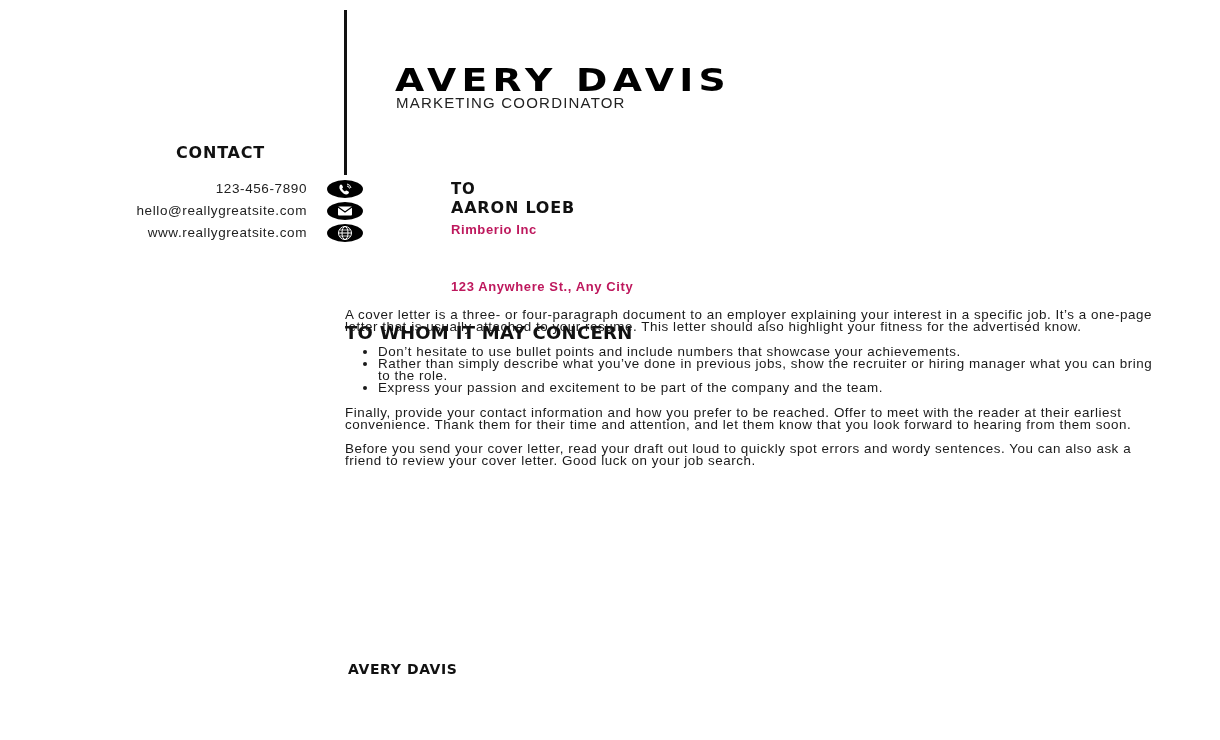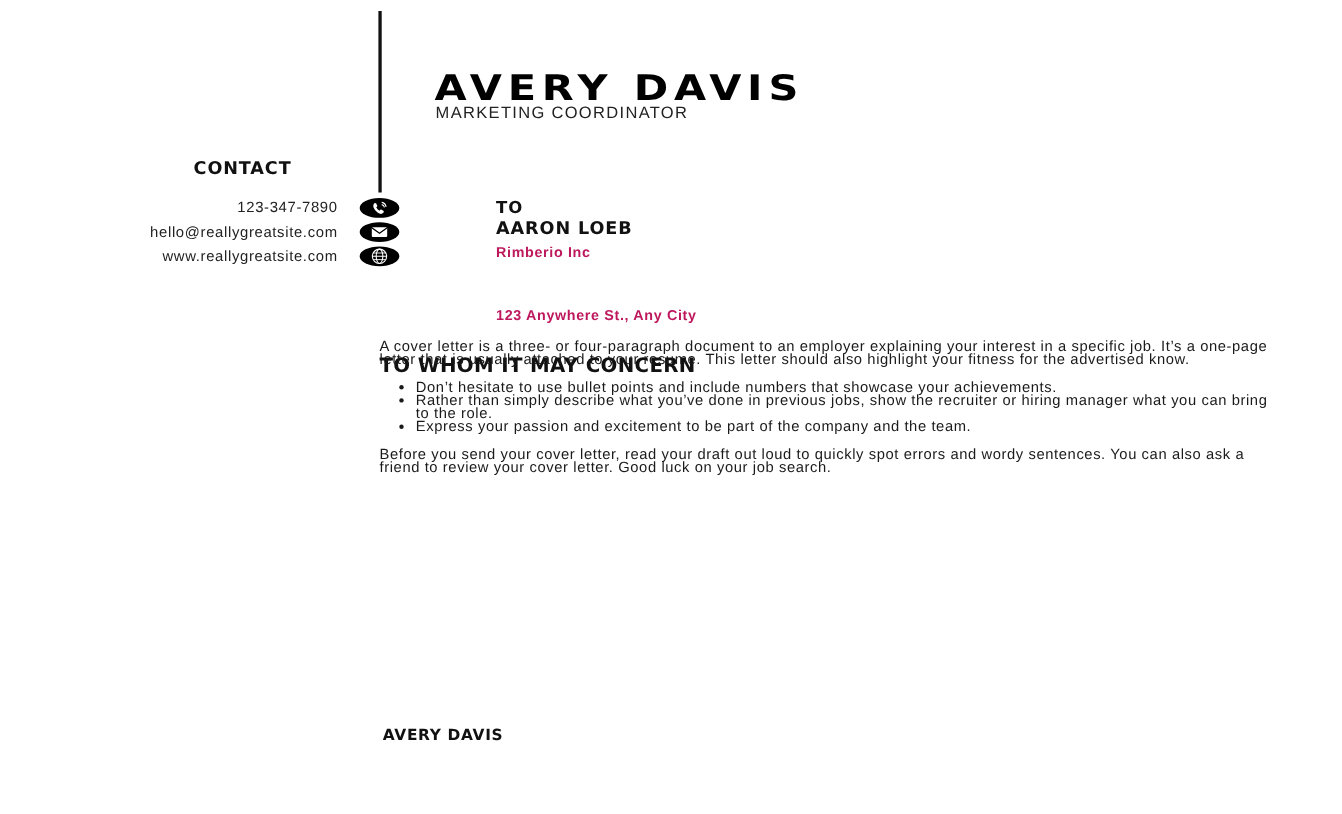--- a/index.html
+++ b/index.html
@@ -24,21 +24,21 @@
 </head>
 <body>
 
 <div class="vline"></div>
 
 <div class="name">AVERY DAVIS</div>
 <div class="role">MARKETING COORDINATOR</div>
 
 <div class="contact-title">CONTACT</div>
 
-<div class="contact-row" style="top:181px;">123-347-7890</div>
+<div class="contact-row" style="top:181px;">123-456-7890</div>
 <div class="c-icon" style="top:180px;">
   <svg width="36" height="18" viewBox="0 0 36 18">
       <path d="M13 5 q1-1 2 0 l1 2 q0 1-1 1.5 q1 2 3 3 q.5-1 1.5-1 l2 1 q1 1 0 2 q-2 2-5 0 q-3-2-4-5 q-.5-2 .5-3.5z" fill="#fff"></path>
       <path d="M20 4 a5 5 0 0 1 4 4" stroke="#fff" stroke-width="1" fill="none"></path>
       <path d="M20 6 a3 3 0 0 1 2.5 2.5" stroke="#fff" stroke-width="1" fill="none"></path>
     </svg>
 </div>
 
 <div class="contact-row" style="top:203px;">hello@reallygreatsite.com</div>
 <div class="c-icon" style="top:202px;">
@@ -66,16 +66,17 @@
 
 <div class="salutation">TO WHOM IT MAY CONCERN</div>
 
 <div class="body">
   <p>A cover letter is a three- or four-paragraph document to an employer explaining your interest in a specific job. It’s a one-page letter that is usually attached to your resume. This letter should also highlight your fitness for the advertised know.</p>
   <ul>
     <li>Don’t hesitate to use bullet points and include numbers that showcase your achievements.</li>
     <li>Rather than simply describe what you’ve done in previous jobs, show the recruiter or hiring manager what you can bring to the role.</li>
     <li>Express your passion and excitement to be part of the company and the team.</li>
   </ul>
+  <p>Finally, provide your contact information and how you prefer to be reached. Offer to meet with the reader at their earliest convenience. Thank them for their time and attention, and let them know that you look forward to hearing from them soon.</p>
   <p>Before you send your cover letter, read your draft out loud to quickly spot errors and wordy sentences. You can also ask a friend to review your cover letter. Good luck on your job search.</p>
 </div>
 
 <div class="sign">AVERY DAVIS</div>
 
 </body></html>

